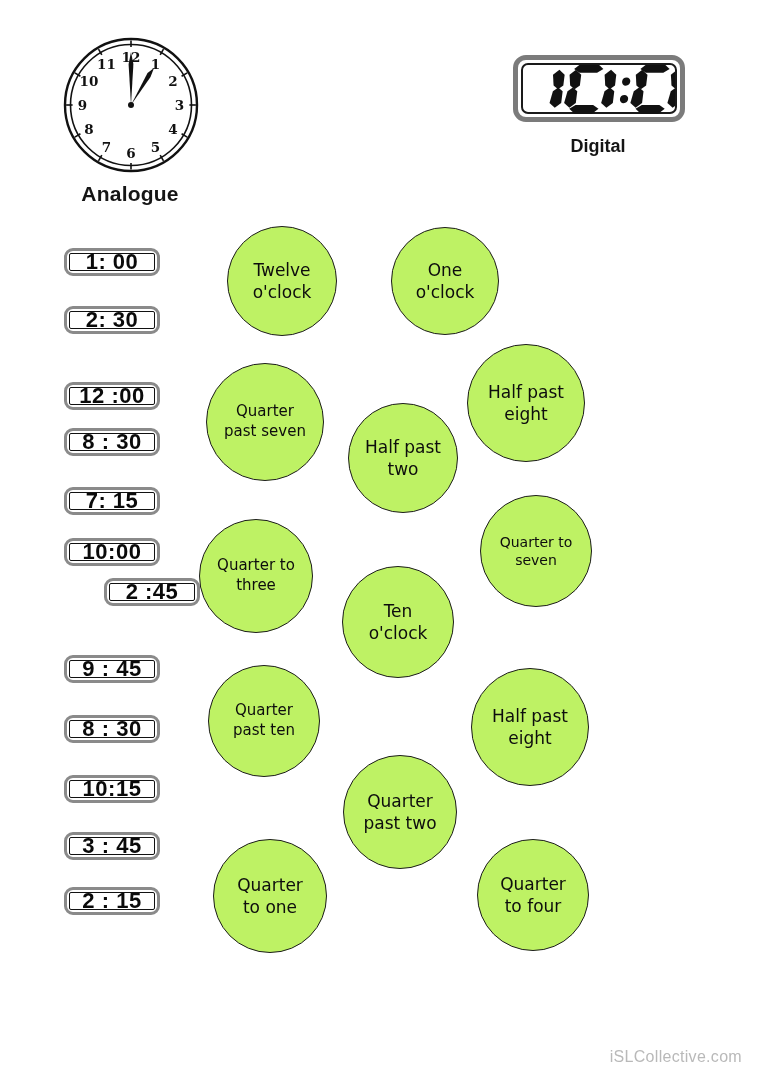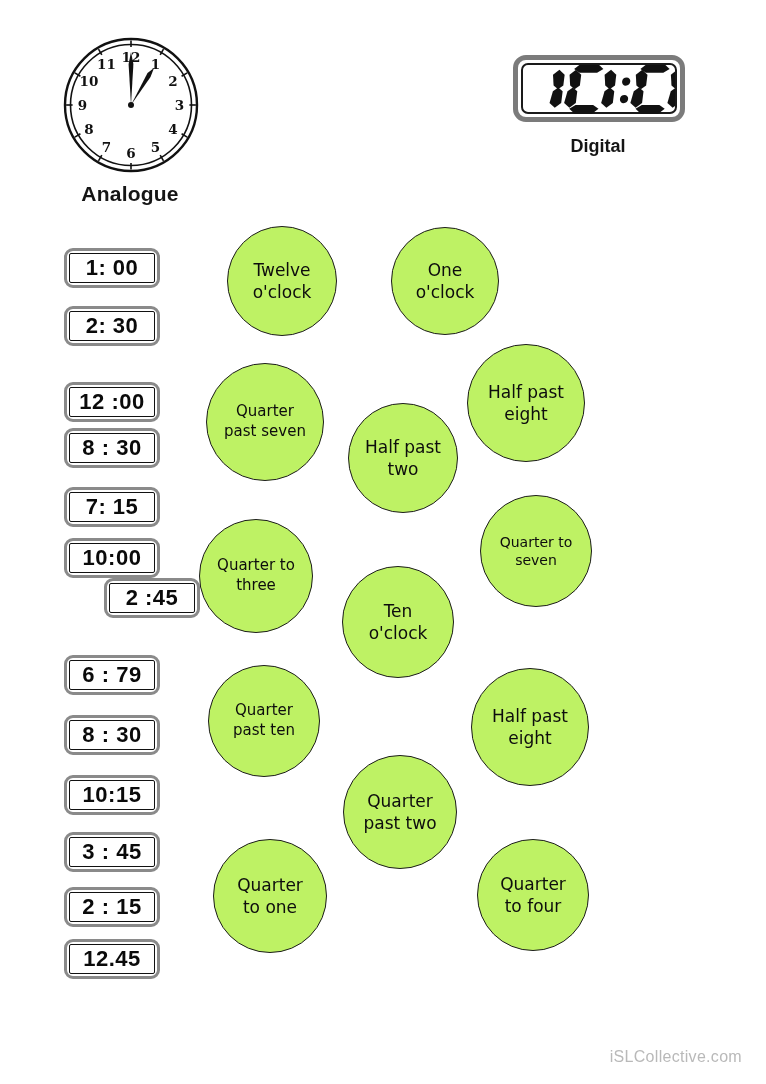--- a/index.html
+++ b/index.html
@@ -102,21 +102,21 @@
        0 -1px 0 #6b6b6b;
     white-space: nowrap;
     line-height: 1;
   }
 
   
   .time-box {
     position: absolute;
     left: 64px;
     width: 96px;
-    height: 40px;
+    height: 28px;
     border: 3px solid #8a8a8a;
     border-radius: 9px;
     background: #ffffff;
     box-sizing: border-box;
   }
   .time-box-inner {
     position: absolute;
     left: 2px; top: 2px; right: 2px; bottom: 2px;
     border: 1.5px solid #111111;
     border-radius: 2px;
@@ -286,46 +286,41 @@
         <span class="time-box-label">10:00</span>
       </div>
     </div>
     <div class="time-box" style="top: 578px; margin-left: 40px;">
       <div class="time-box-inner">
         <span class="time-box-label">2 :45</span>
       </div>
     </div>
     <div class="time-box" style="top: 655px;">
       <div class="time-box-inner">
-        <span class="time-box-label">6 : 79</span>
+        <span class="time-box-label">9 : 45</span>
       </div>
     </div>
     <div class="time-box" style="top: 715px;">
       <div class="time-box-inner">
         <span class="time-box-label">8 : 30</span>
       </div>
     </div>
     <div class="time-box" style="top: 775px;">
       <div class="time-box-inner">
         <span class="time-box-label">10:15</span>
       </div>
     </div>
     <div class="time-box" style="top: 832px; text-align: right;">
       <div class="time-box-inner">
         <span class="time-box-label">3 : 45</span>
       </div>
     </div>
     <div class="time-box" style="top: 887px;">
       <div class="time-box-inner">
         <span class="time-box-label">2 : 15</span>
-      </div>
-    </div>
-    <div class="time-box" style="top: 939px;">
-      <div class="time-box-inner">
-        <span class="time-box-label">12.45</span>
       </div>
     </div>
     <div class="word-circle" style="left: 227px; top: 226px; width: 110px; height: 110px;">
       <span class="word-circle-label" style="font-size: 17px;">Twelve
 o'clock</span>
     </div>
     <div class="word-circle" style="left: 391px; top: 227px; width: 108px; height: 108px;">
       <span class="word-circle-label" style="font-size: 17px;">One
 o'clock</span>
     </div>

